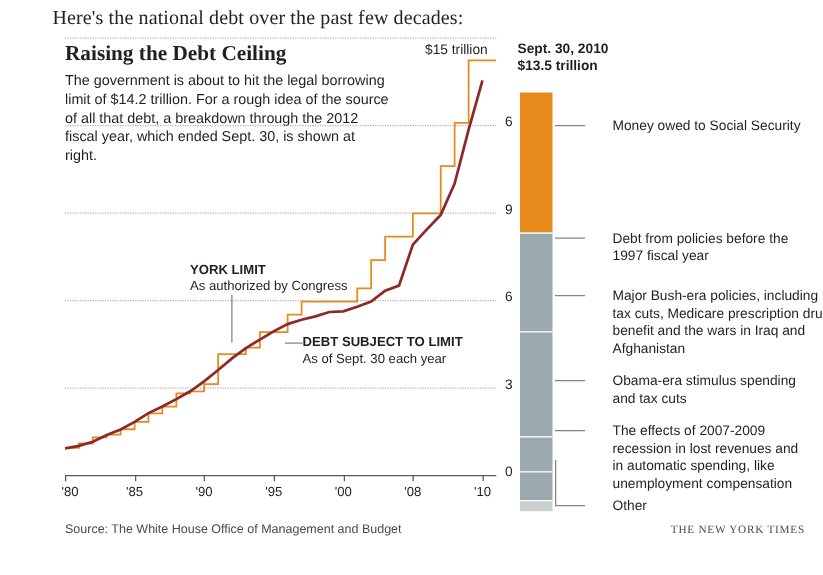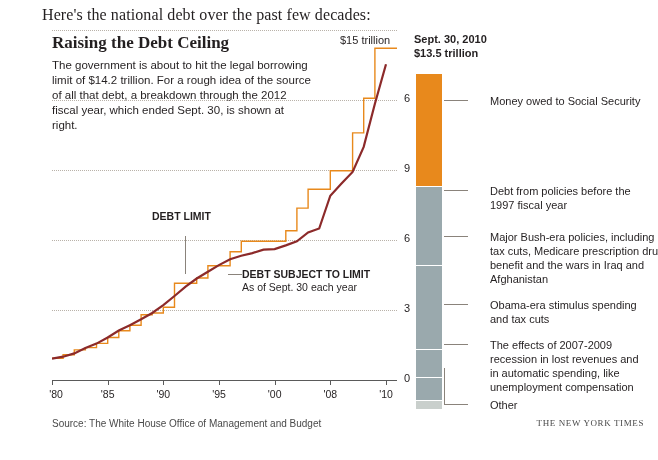--- a/index.html
+++ b/index.html
@@ -129,21 +129,22 @@
 
   <div class="xlabel" style="left:4px;">'80</div>
   <div class="xlabel" style="left:55.7px;">'85</div>
   <div class="xlabel" style="left:111.3px;">'90</div>
   <div class="xlabel" style="left:167px;">'95</div>
   <div class="xlabel" style="left:222.7px;">'00</div>
   <div class="xlabel" style="left:278.3px;">'08</div>
   <div class="xlabel" style="left:334px;">'10</div>
 
   <div class="annot" style="left:100px; top:180px; width:160px;">
-    <b>DEBT LIMIT</b><br>
+    <b>YORK LIMIT</b><br>
+    <span>As authorized by Congress</span>
   </div>
   <div class="leader" style="left:133px; top:206px; height:38px;"></div>
 
   <div class="annot" style="left:190px; top:238px; width:175px;">
     <b>DEBT SUBJECT TO LIMIT</b><br>
     <span>As of Sept. 30 each year</span>
   </div>
   <div class="leaderh" style="left:176px; top:244px; width:14px;"></div>
 </div>
 

